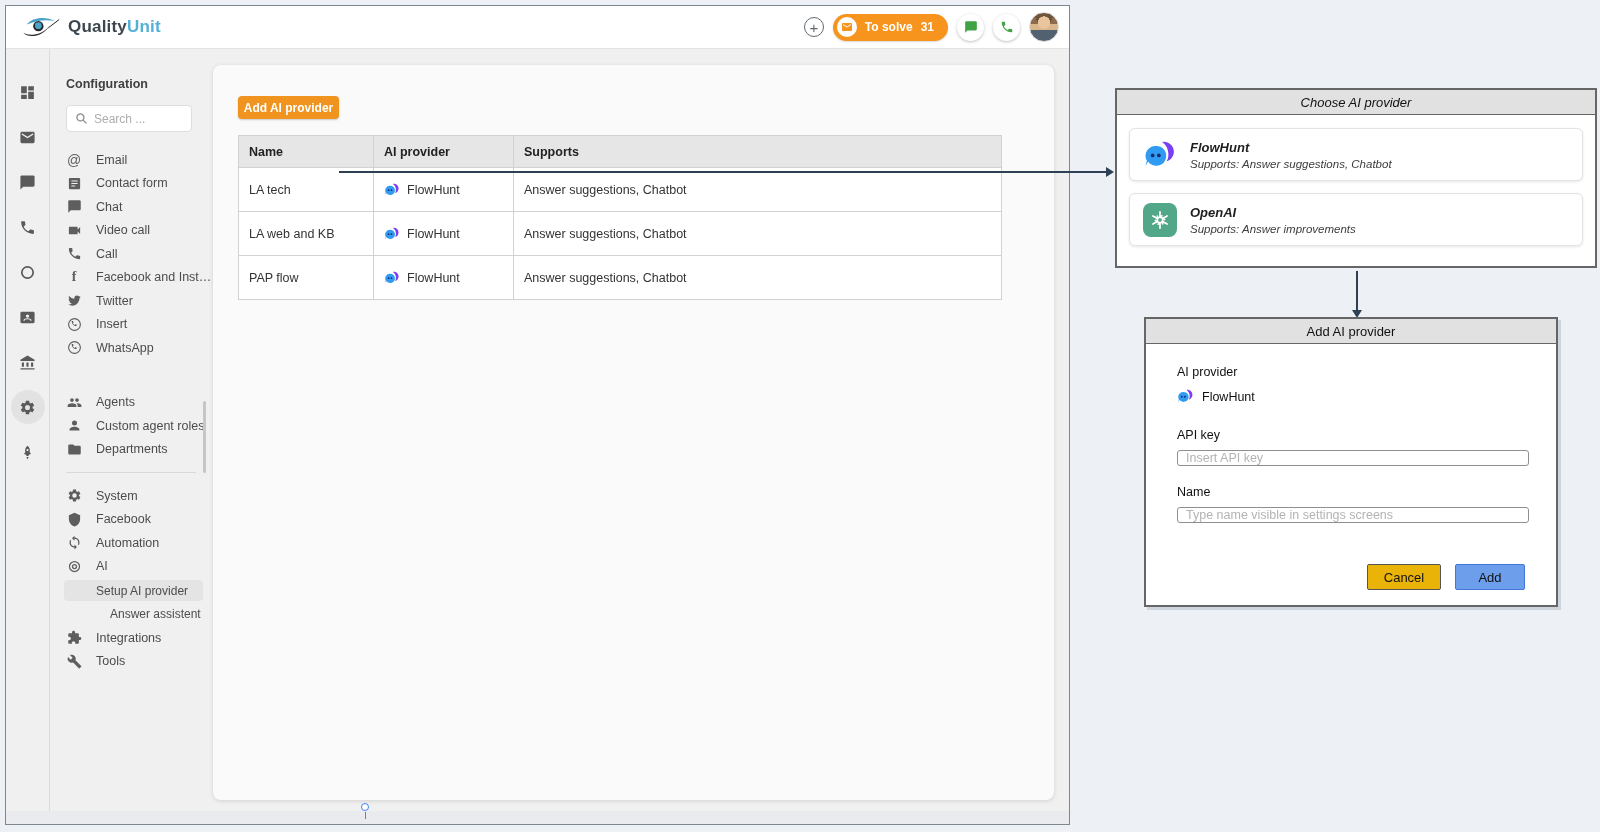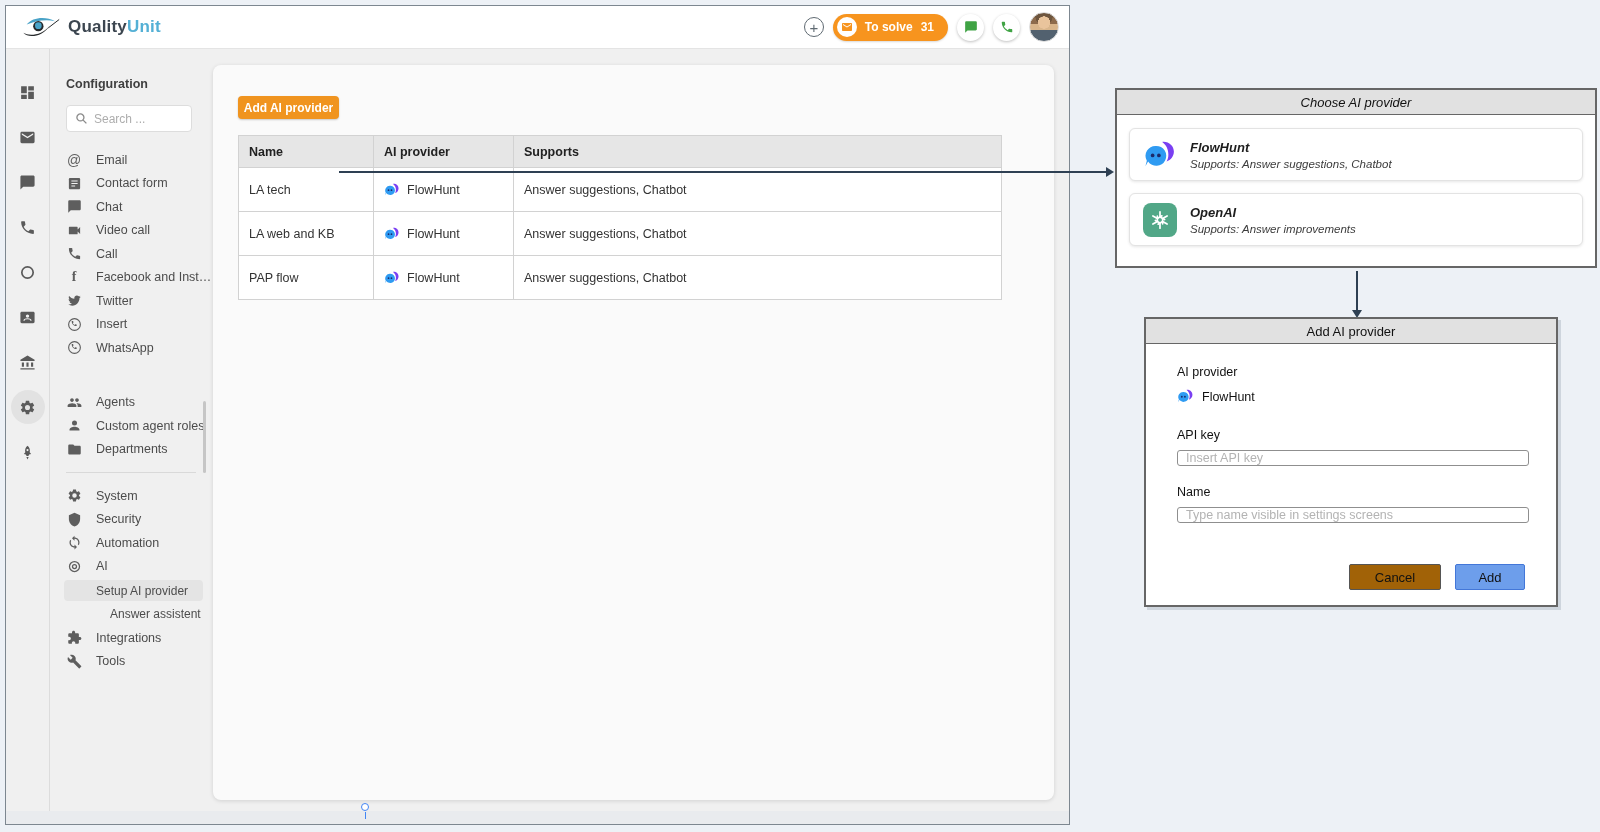--- a/index.html
+++ b/index.html
@@ -111,21 +111,21 @@
   .fh-row svg { width:17px; height:17px; }
   .fh-row span { font-size:12.5px; color:#111; }
   .lbl-api { margin-top:23px; }
   .txt-input { margin-top:8px; width:352px; height:16px; border:1px solid #8f8f8f; border-radius:3px;
                padding:0 8px; font-size:12.5px; color:#0f172a; font-family:"Liberation Sans",sans-serif; outline:none; }
   .txt-input::placeholder { color:#b3b3b3; }
   .lbl-name { margin-top:19px; }
   .btn-row { margin-top:41px; display:flex; justify-content:flex-end; gap:14px; }
   .btn { height:26px; border-radius:2px; font-size:13px; color:#111; cursor:pointer;
          font-family:"Liberation Sans",sans-serif; }
-  .btn-cancel { width:92px; background:#a16207; border:1px solid #555; }
+  .btn-cancel { width:74px; background:#eab308; border:1px solid #555; }
   .btn-add { width:70px; background:#6d9eeb; border:1px solid #4377d8; }
 
   .anchor-dot { position:absolute; left:361px; top:803px; width:8px; height:8px; border:1.5px solid #4285f4;
                 border-radius:50%; background:#fff; }
   .anchor-dot::after { content:""; position:absolute; left:2.5px; top:8px; width:1px; height:7px; background:#4285f4; }
 </style>
 </head>
 <body>
 
 <div class="app">
@@ -334,21 +334,21 @@
             </svg>
           </span>
           <span>System</span>
         </div>
       <div class="item">
           <span class="mi">
             <svg viewBox="0 0 24 24">
               <path fill="currentColor" d="M12 1 3 5v6c0 5.55 3.84 10.74 9 12 5.16-1.26 9-6.45 9-12V5l-9-4z"></path>
             </svg>
           </span>
-          <span>Security</span>
+          <span>Facebook</span>
         </div>
       <div class="item">
           <span class="mi">
             <svg viewBox="0 0 24 24">
               <path fill="currentColor" d="M12 4V1L8 5l4 4V6c3.31 0 6 2.69 6 6 0 1.01-.25 1.97-.7 2.8l1.46 1.46C19.54 15.03 20 13.57 20 12c0-4.42-3.58-8-8-8zm0 14c-3.31 0-6-2.69-6-6 0-1.01.25-1.97.7-2.8L5.24 7.74C4.46 8.97 4 10.43 4 12c0 4.42 3.58 8 8 8v3l4-4-4-4v3z"></path>
             </svg>
           </span>
           <span>Automation</span>
         </div>
       <div class="item">

